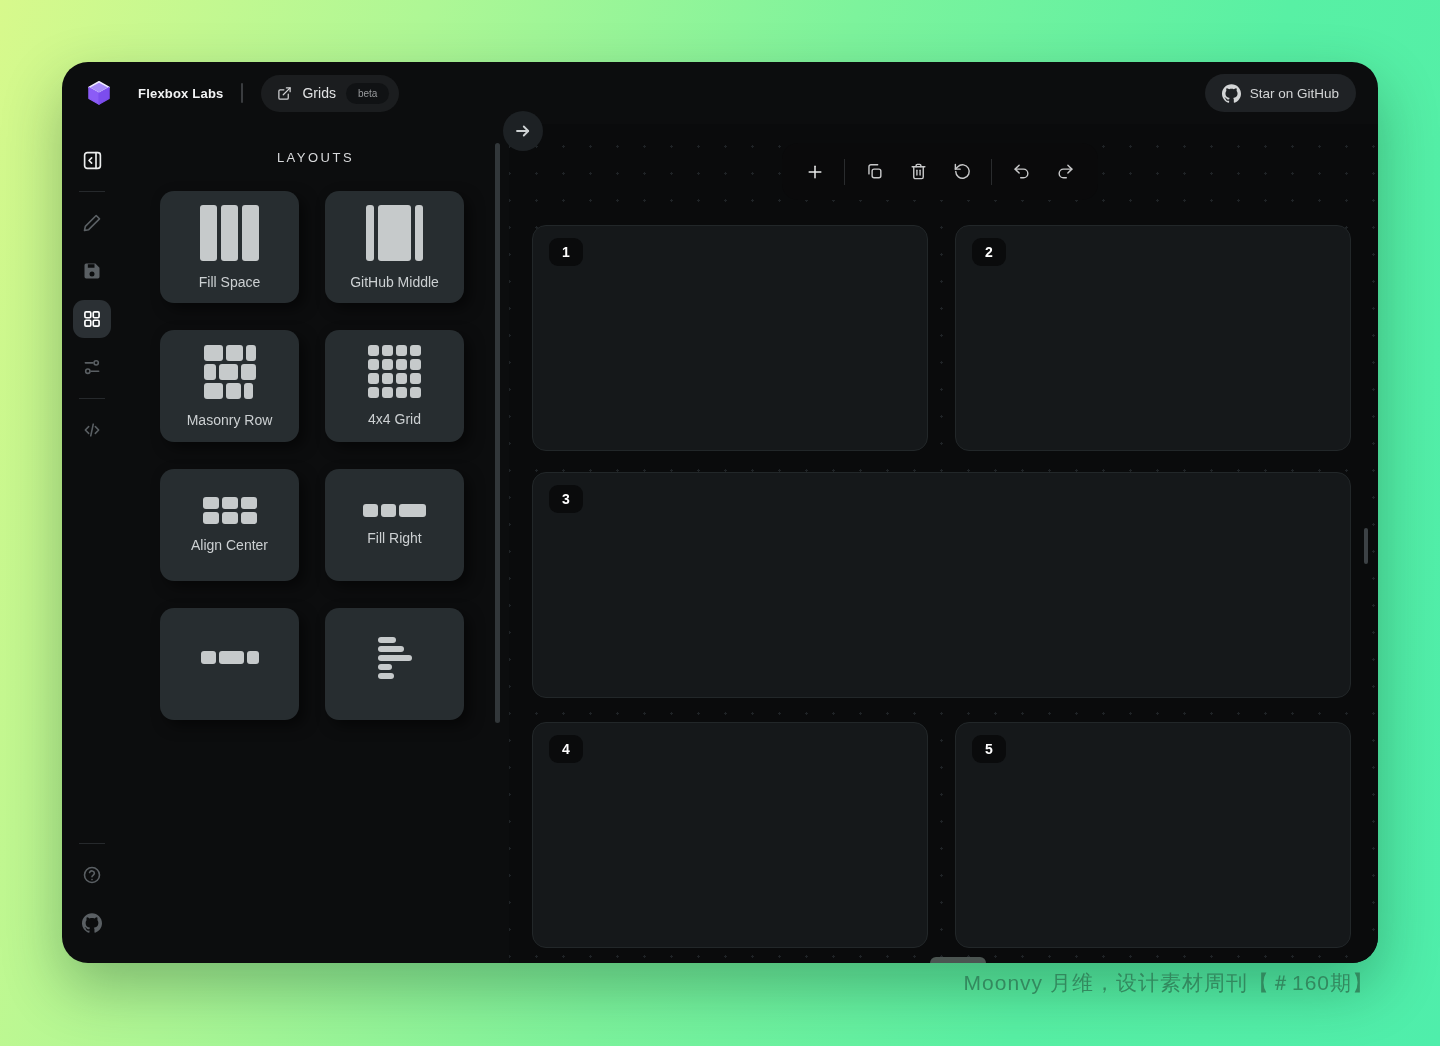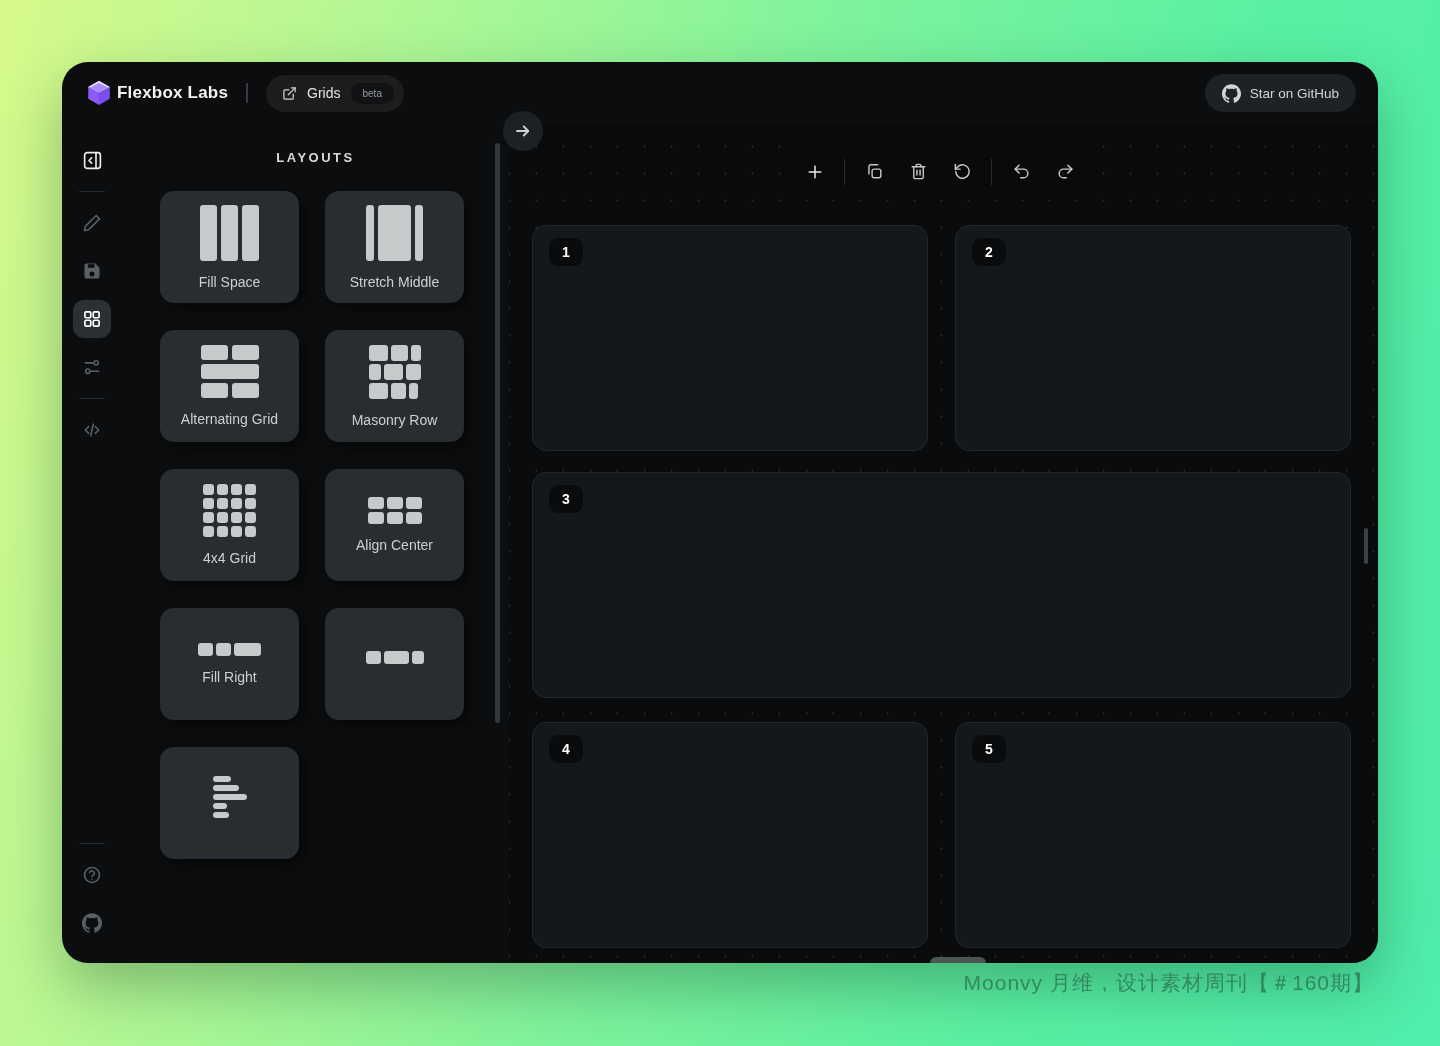--- a/index.html
+++ b/index.html
@@ -6,21 +6,21 @@
   body { width:1440px; height:1046px; overflow:hidden; font-family:"Liberation Sans","DejaVu Sans",sans-serif; }
   .page { position:relative; width:1440px; height:1046px;
     background:linear-gradient(105deg,#d7f98c 0%,#aef795 25%,#7df39c 50%,#58f0a4 75%,#4feeab 100%); }
 
   .window { position:absolute; left:62px; top:62px; width:1316px; height:901px;
     background:#0c0d0e; border-radius:26px; overflow:hidden;
     box-shadow:0 24px 60px rgba(0,40,20,.30); }
 
   
   .header { position:absolute; left:0; top:0; right:0; height:62px; display:flex; align-items:center; padding:0 22px; }
-  .brand { margin-left:3px; font-size:17px; font-weight:700; color:#f2f3f4; letter-spacing:.2px; }
+  .brand { margin-left:24px; font-size:13px; font-weight:700; color:#f2f3f4; letter-spacing:.2px; }
   .hdr-divider { width:2px; height:20px; background:#3a3c3f; border-radius:2px; margin:0 18px; }
   .nav-pill { display:flex; align-items:center; gap:10px; background:#1b1d1f; border-radius:22px;
     padding:8px 10px 8px 16px; color:#e2e3e4; font-size:14px; cursor:pointer; }
   .beta-badge { background:#101214; border-radius:14px; padding:5px 12px; font-size:10px; color:#97999c; }
   .star-btn { margin-left:auto; display:flex; align-items:center; gap:9px; background:#1f2225;
     border-radius:21px; height:38px; padding:0 17px; color:#d3d5d6; font-size:13.5px; cursor:pointer; }
   .icon { display:inline-flex; align-items:center; justify-content:center; }
   .icon svg { display:block; }
 
   
@@ -28,21 +28,21 @@
     align-items:center; padding:12px 0 16px 0; }
   .rail-btn { width:38px; height:38px; border-radius:11px; display:flex; align-items:center; justify-content:center;
     color:#5a5f63; margin:5px 0; cursor:pointer; background:transparent; border:none; }
   .rail-btn.bright { color:#eceded; }
   .rail-btn.active { background:#2b3034; color:#ffffff; }
   .rail-divider { width:26px; height:1px; background:#26292c; margin:7px 0; }
   .rail-spacer { flex:1; }
 
   
   .layouts { position:absolute; left:60px; top:62px; width:387px; bottom:0; }
-  .layouts-title { text-align:center; margin-top:26px; font-size:13px; font-weight:700;
+  .layouts-title { text-align:center; margin-top:26px; font-size:13px; font-weight:400;
     letter-spacing:2.5px; color:#d9dadc; }
   .cards { position:absolute; left:38px; top:67px; display:grid; grid-template-columns:139px 139px; gap:27px 26px; }
   .card { width:139px; height:112px; background:#272d30; border-radius:14px; display:flex; flex-direction:column;
     align-items:center; justify-content:center; gap:13px; box-shadow:6px 6px 14px rgba(0,0,0,.5); cursor:pointer; }
   .card-label { font-size:14px; color:#ccd0d2; font-weight:500; }
   .thumb { display:flex; align-items:center; justify-content:center; }
   .b { background:#c6cacb; border-radius:3px; }
   .t-row { display:flex; gap:4px; align-items:center; }
   .t-col { display:flex; flex-direction:column; gap:4px; align-items:center; }
   .t-col.left { align-items:flex-start; }
@@ -206,38 +206,24 @@
           </span>
           <span class="card-label">Fill Space</span>
         </div>
 
         <div class="card">
           <span class="thumb t-row">
             <span class="b" style="width:8px;height:56px"></span>
               <span class="b" style="width:33px;height:56px"></span>
               <span class="b" style="width:8px;height:56px"></span>
           </span>
-          <span class="card-label">Stretch Middle</span>
-        </div>
-
-
-        <div class="card">
-          <span class="thumb t-col" style="gap:4px">
-            <span class="t-row">
-                <span class="b" style="width:27px;height:15px"></span>
-                <span class="b" style="width:27px;height:15px"></span>
-              </span>
-            <span class="b" style="width:58px;height:15px"></span>
-            <span class="t-row">
-                <span class="b" style="width:27px;height:15px"></span>
-                <span class="b" style="width:27px;height:15px"></span>
-              </span>
-          </span>
-          <span class="card-label">Alternating Grid</span>
-        </div>
+          <span class="card-label">GitHub Middle</span>
+        </div>
+
+
 
 
         <div class="card">
           <span class="thumb t-col left" style="gap:3px">
             <span class="t-row" style="gap:3px">
                 <span class="b" style="width:19px;height:16px"></span>
                 <span class="b" style="width:17px;height:16px"></span>
                 <span class="b" style="width:10px;height:16px"></span>
               </span>
             <span class="t-row" style="gap:3px">

